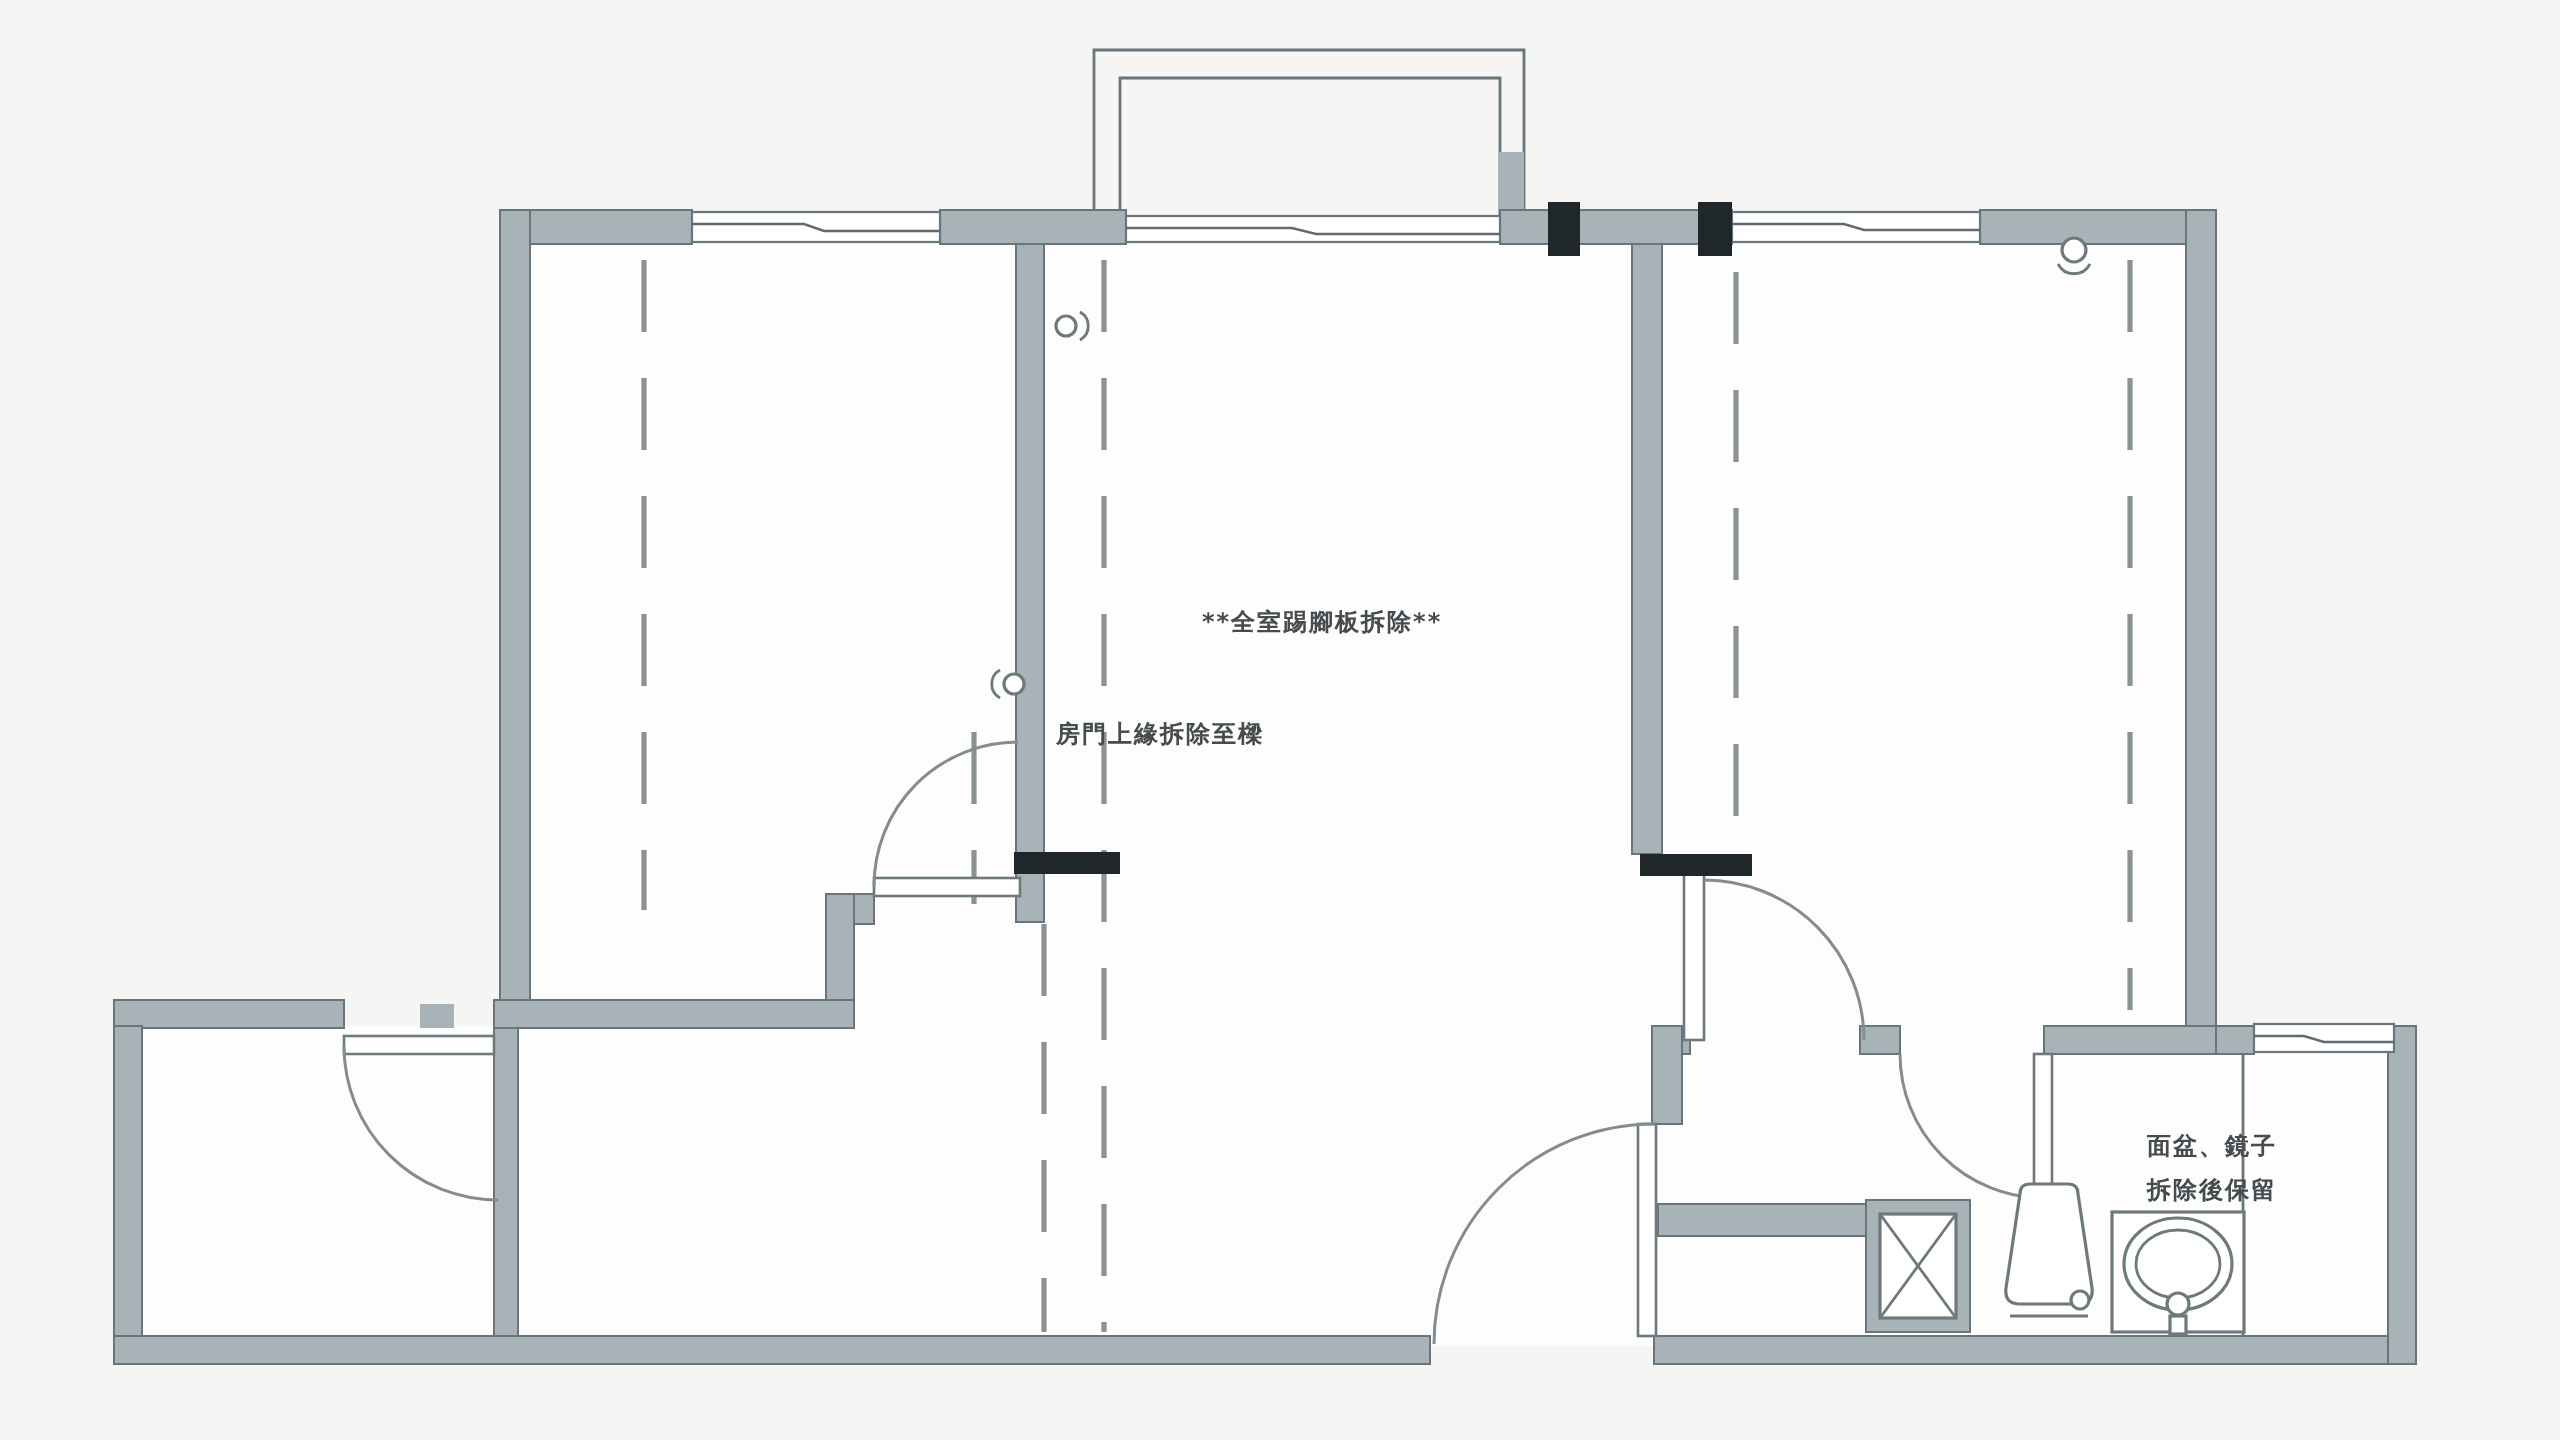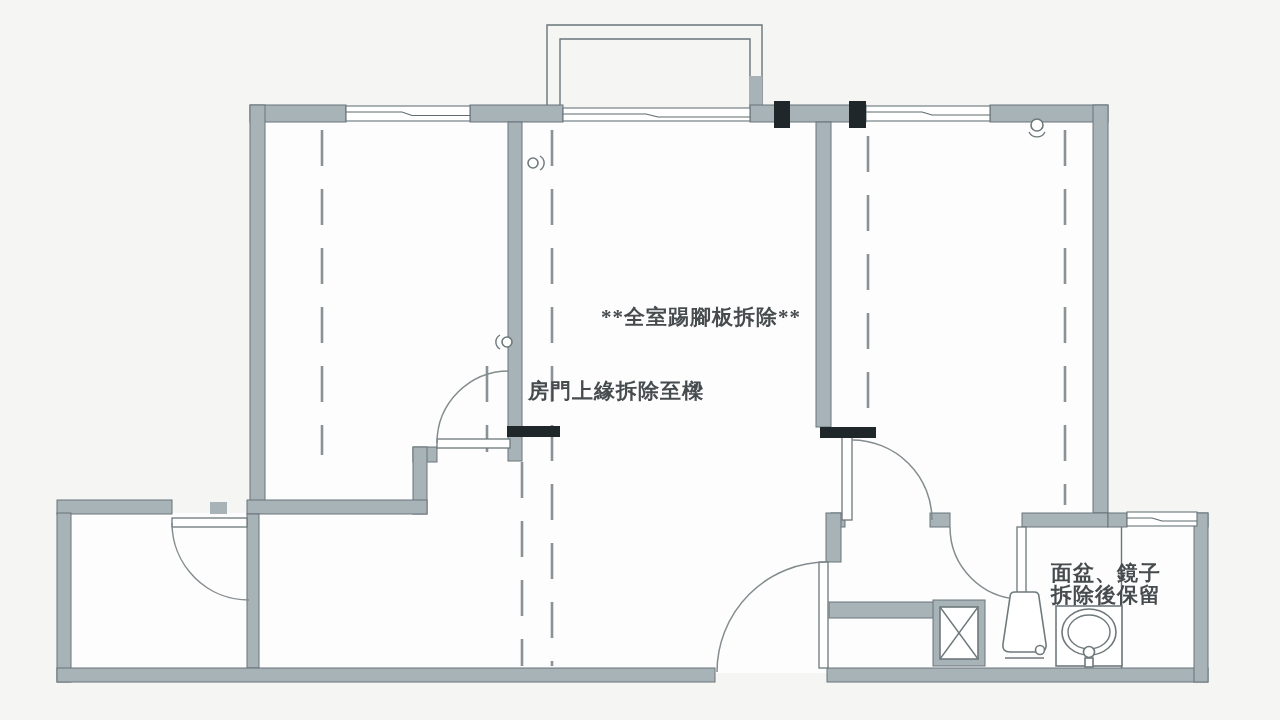--- a/index.html
+++ b/index.html
@@ -11,21 +11,21 @@
   .floor{fill:var(--floor,#fdfdfd);stroke:none;}
   .thin{fill:none;stroke:var(--wall-edge,#68757a);stroke-width:1.4;}
   .winline{fill:none;stroke:#5f6b6f;stroke-width:1.2;}
   .winbox{fill:#ffffff;stroke:var(--wall-edge,#68757a);stroke-width:1.1;}
   .leaf{fill:#ffffff;stroke:#6e797c;stroke-width:1.3;}
   .arc{fill:none;stroke:#848c8f;stroke-width:1.5;}
   .dashline{fill:none;stroke:var(--dash,#8a9296);stroke-width:2.6;stroke-dasharray:36 23;}
   .marker{fill:var(--marker,#20272a);stroke:none;}
   .fx{fill:#ffffff;stroke:#6e797c;stroke-width:1.6;}
   .fxline{fill:none;stroke:#6e797c;stroke-width:1.4;}
-  .annotation{position:absolute;color:var(--text,#464b4e);font-size:21px;font-weight:600;letter-spacing:1px;white-space:nowrap;font-family:Liberation Serif, serif;}
+  .annotation{position:absolute;color:var(--text,#464b4e);font-size:12px;font-weight:600;letter-spacing:1px;white-space:nowrap;}
   .annotation.two-line{line-height:22px;white-space:normal;width:110px;text-align:center;}
 </style>
 </head>
 <body>
 
 <div id="stage">
 
 <svg id="plan-svg" width="1280" height="720" viewBox="0 0 1280 720">
 
   <g>
@@ -170,20 +170,20 @@
     <path class="fxline" d="M500,335 A8,8 0 0 0 500,349"></path>
   </g>
   <g>
     <circle class="fx" cx="1037" cy="125" r="6"></circle>
     <path class="fxline" d="M1029,132 A9,9 0 0 0 1045,132"></path>
   </g>
 </svg>
 
 <div class="annotation" style="left:601px;top:303px;">**全室踢腳板拆除**</div>
 
-<div class="annotation" style="left:528px;top:377px;">房門上緣拆除至樑</div>
+<div class="annotation" style="left:528px;top:359px;">房門上緣拆除至樑</div>
 
 <div class="annotation two-line" style="left:1051px;top:562px;">
   <span>面盆、鏡子</span><br>
   <span>拆除後保留</span>
 </div>
 
 </div>
 
 </body></html>

